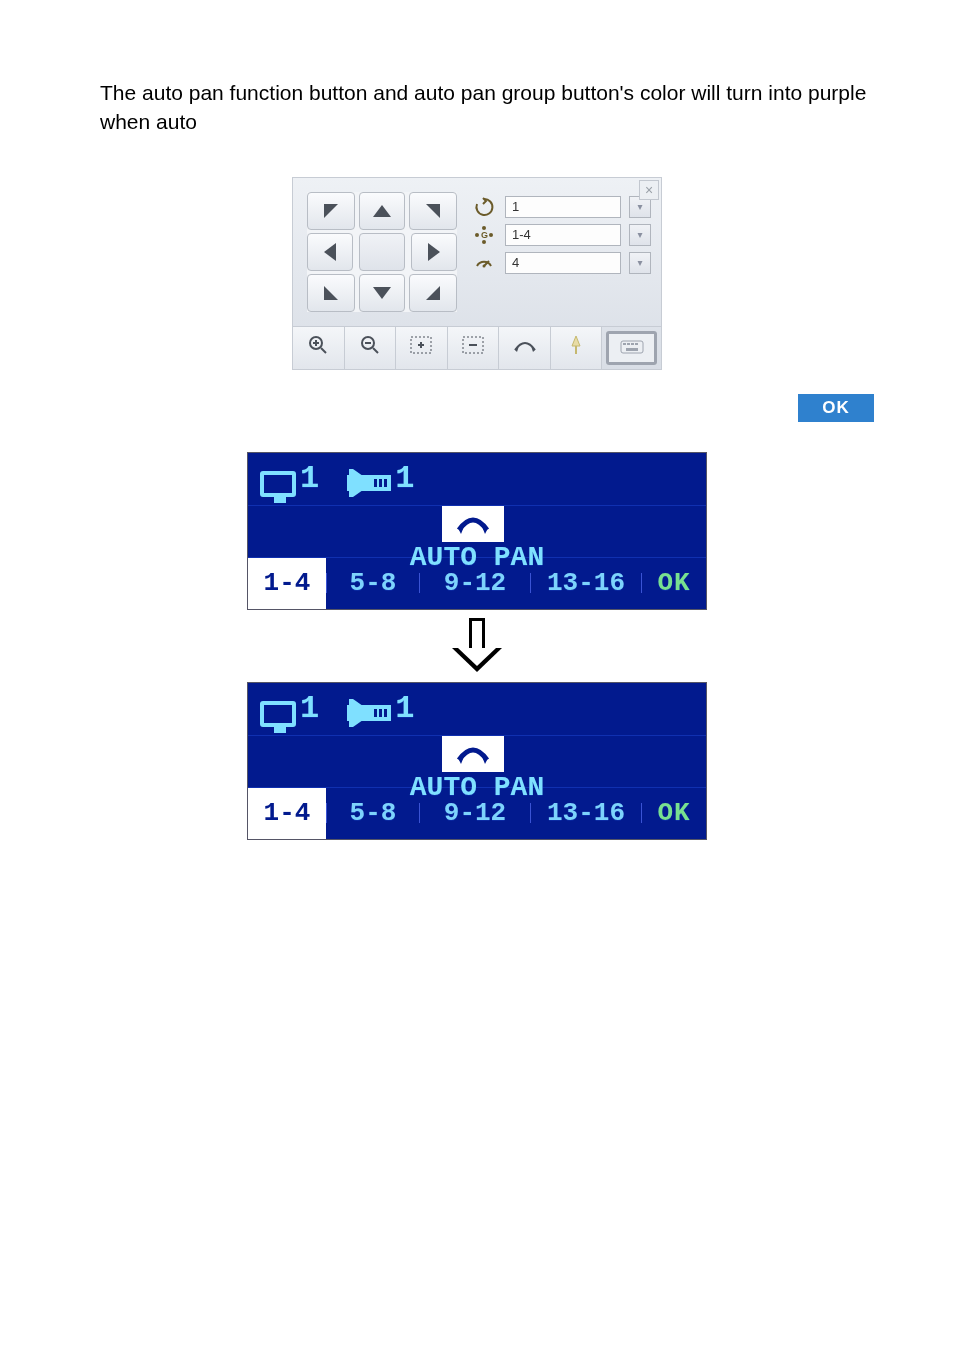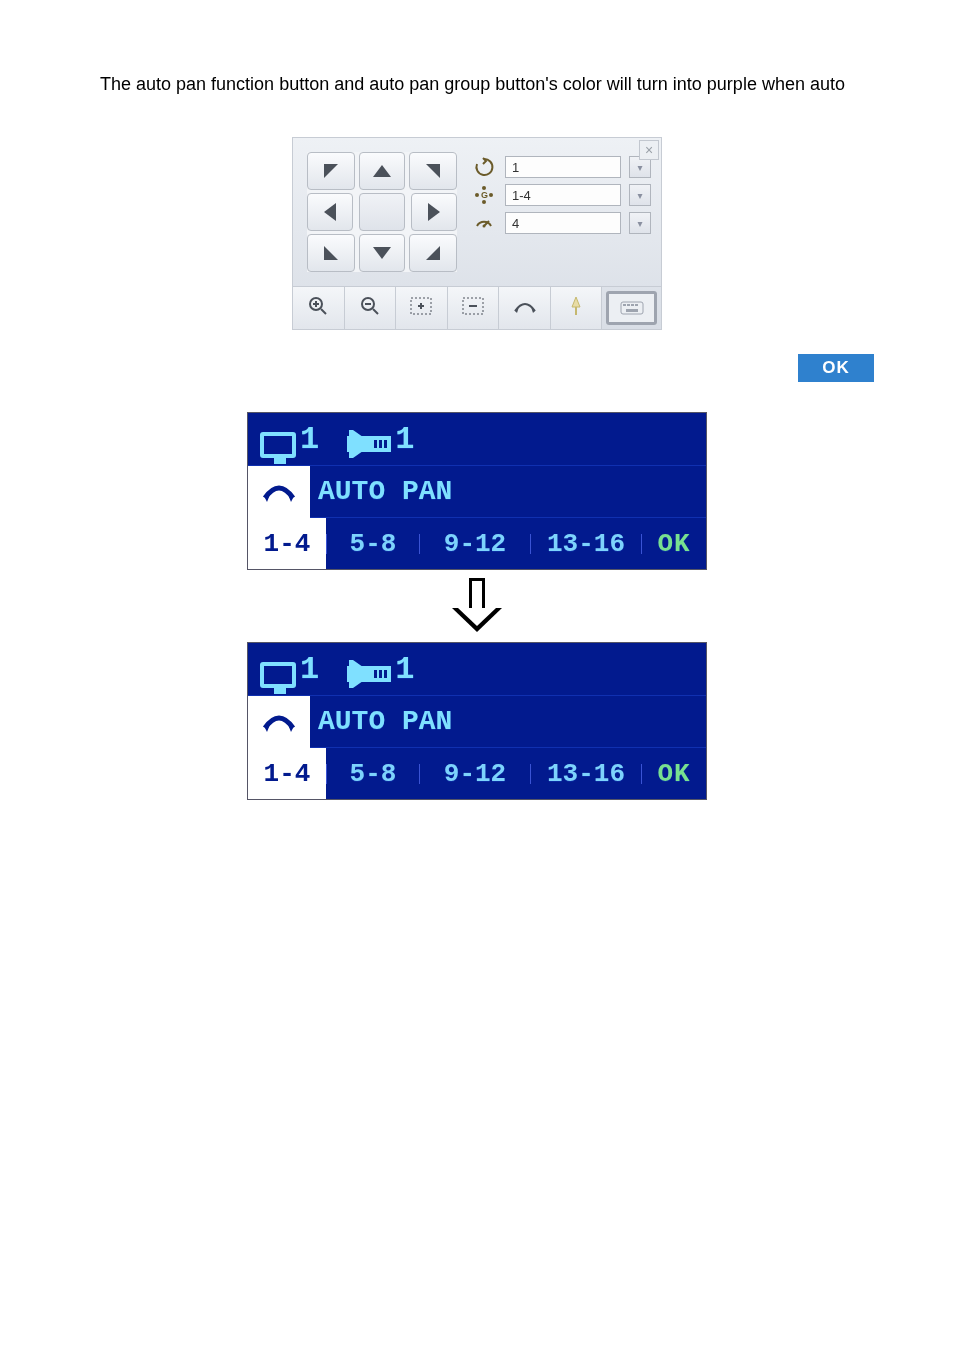--- a/index.html
+++ b/index.html
@@ -7,22 +7,22 @@
     width: 954px;
     height: 1354px;
     background: #ffffff;
     font-family: Arial, Helvetica, sans-serif;
     font-size: 16px;
     color: #000;
     position: relative;
     padding-top: 72px;
   }
   .intro {
-    margin: 0 80px 40px 100px;
-    font-size: 18px;
+    margin: 6px 80px 40px 100px;
+    font-size: 21px;
     line-height: 1.4;
   }
   .center { display: flex; justify-content: center; }
   
   .ptz-panel {
     width: 370px;
     background: linear-gradient(#eef1f5, #d9dee6);
     border: 1px solid #c7ccd4;
     display: flex;
     flex-direction: column;
@@ -160,21 +160,21 @@
     height: 52px;
   }
   .lcd-row + .lcd-row { border-top: 1px solid #1030b0; }
   .lcd-status {
     display:flex; align-items:center; gap: 30px;
     padding-left: 12px;
     font-size: 32px; font-weight: bold;
   }
   .lcd-autopan {
     padding-left: 0;
-    font-size: 28px; font-weight: bold;
+    font-size: 28px; font-weight: bold; flex-direction: column;
   }
   .lcd-autopan-icon {
     width: 62px; height: 52px;
     background:#fff;
     display:flex; align-items:center; justify-content:center;
     margin-right: 8px;
   }
   .lcd-groups {
     font-size: 26px; font-weight: bold;
     padding: 0;

